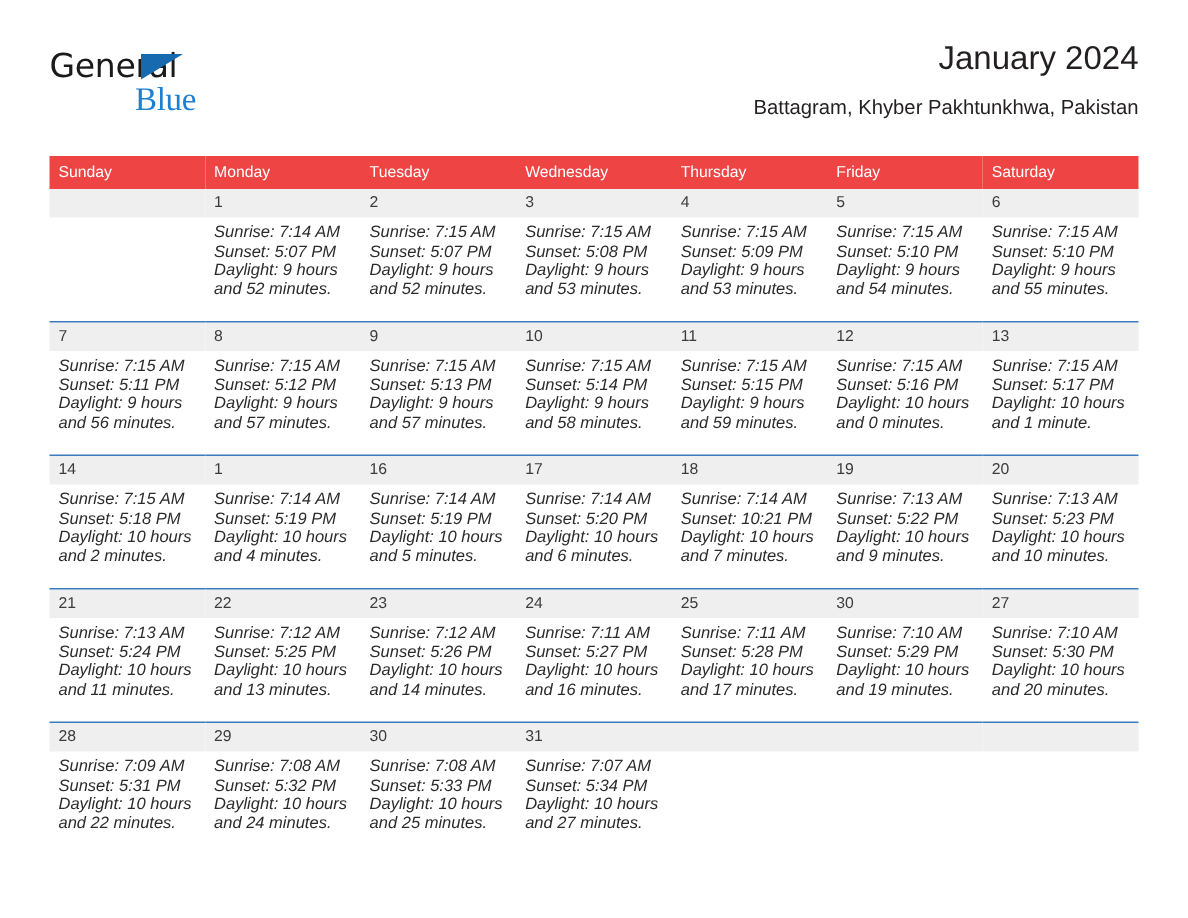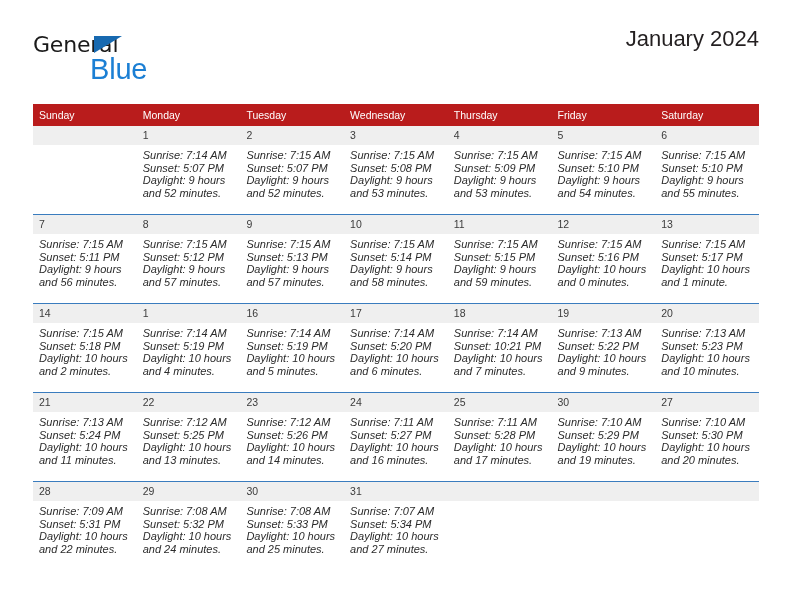--- a/index.html
+++ b/index.html
@@ -52,24 +52,24 @@
     top: 4px;
     width: 0;
     height: 0;
     border-left: 28px solid #1769b0;
     border-bottom: 17px solid transparent;
   }
   .logo-blue {
     position: absolute;
     left: 57px;
     top: 21px;
-    font-size: 29px;
+    font-size: 22px;
     letter-spacing: -0.2px;
     color: #1b7fd4;
-    font-family: Liberation Sans, sans-serif;
+    font-family: Liberation Serif, serif;
   }
   .title-block {
     position: absolute;
     right: 0;
     top: 0;
     text-align: right;
   }
   .cal-title {
     font-size: 22px;
     color: #231f20;
@@ -87,21 +87,21 @@
   
   .calendar {
     position: absolute;
     left: 33px;
     top: 104px;
     width: 726px;
     border-collapse: collapse;
     table-layout: fixed;
   }
   .calendar th {
-    background: #b91c1c;
+    background: #ef4444;
     color: #ffffff;
     font-size: 10.5px;
     font-weight: normal;
     text-align: left;
     padding: 5px 0 5px 6px;
     height: 12px;
     border: none;
   }
   .calendar td {
     vertical-align: top;
@@ -148,20 +148,21 @@
   <div class="header">
 
     <div class="logo">
       <span class="logo-general">General</span>
       <span class="logo-tri"></span>
       <span class="logo-blue">Blue</span>
     </div>
 
     <div class="title-block">
       <div class="cal-title">January 2024</div>
+      <div class="cal-subtitle">Battagram, Khyber Pakhtunkhwa, Pakistan</div>
     </div>
 
   </div>
 
   <table class="calendar">
     <thead>
       <tr id="header-row">
           <th>Sunday</th>
           <th>Monday</th>
           <th>Tuesday</th>

